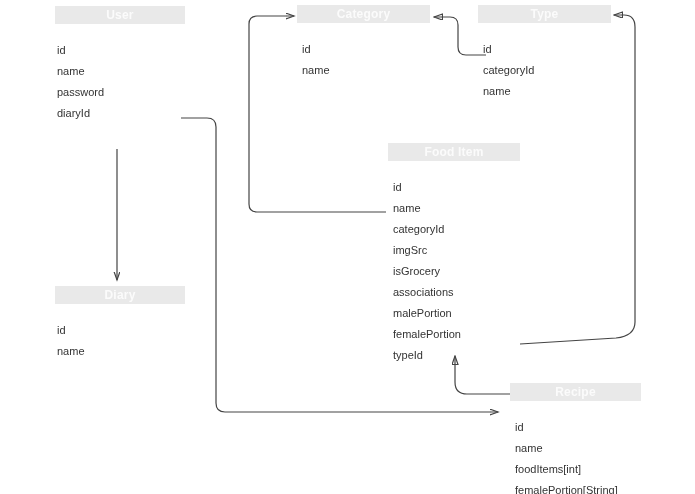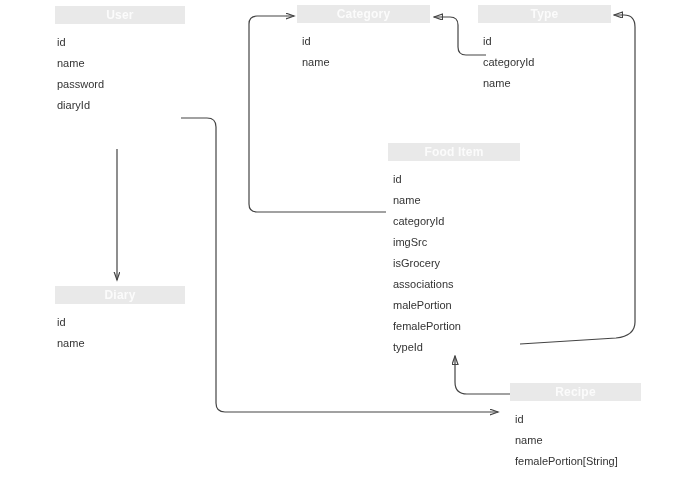--- a/index.html
+++ b/index.html
@@ -20,21 +20,21 @@
   .entity{position:absolute;}
   .entity-header{
     height:18px;line-height:18px;
     background:var(--header-bg);
     color:var(--header-text);
     font-size:12px;font-weight:600;
     text-align:center;
     letter-spacing:.2px;
     user-select:none;
   }
-  .entity-fields{padding-top:8px;}
+  .entity-fields{padding-top:16px;}
   .field{
     height:21px;line-height:21px;
     font-size:11px;color:var(--field-text);
     padding-left:5px;white-space:nowrap;
   }
   .entity.tight .field{padding-left:2px;}
   svg.connectors{
     position:absolute;left:0;top:0;width:695px;height:494px;
     pointer-events:none;
   }
@@ -107,17 +107,18 @@
       <div class="field">id</div>
       <div class="field">name</div>
     </div>
   </div>
 
   <div class="entity" style="left:510px;top:383px;width:131px">
     <div class="entity-header">Recipe</div>
     <div class="entity-fields">
       <div class="field">id</div>
       <div class="field">name</div>
+      <div class="field">foodItems[int]</div>
       <div class="field">femalePortion[String]</div>
     </div>
   </div>
 
 </div>
 
 </body></html>

